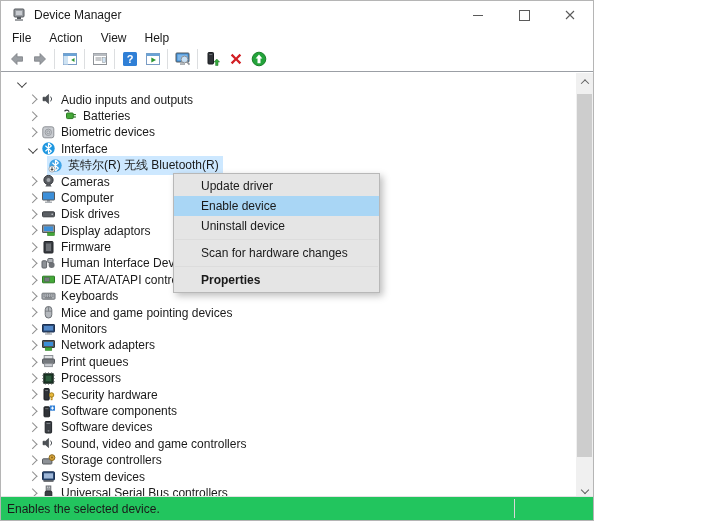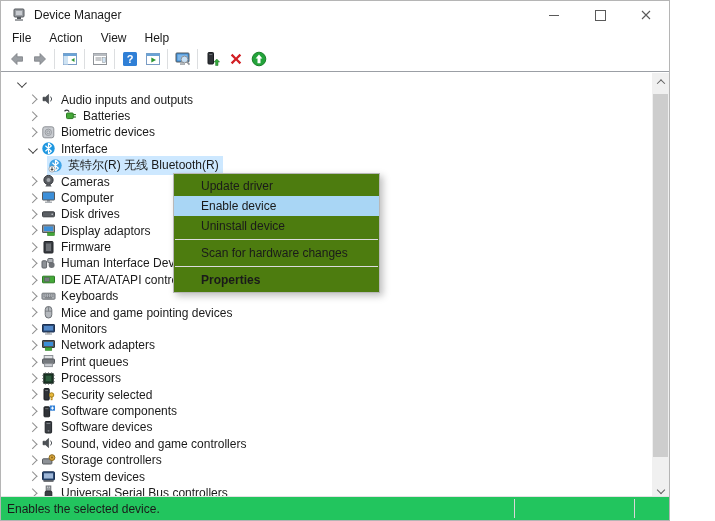--- a/index.html
+++ b/index.html
@@ -1,16 +1,16 @@
 <!DOCTYPE html>
 <html style="--tree-sel: #cde8ff; --menu-sel: #a9d6f5;"><head>
 <meta charset="utf-8">
 <style>
   html,body{margin:0;padding:0;background:#fff;}
-  .window{position:relative;width:670px;height:521px;box-sizing:border-box;
+  .window{position:relative;width:594px;height:521px;box-sizing:border-box;
     border:1px solid #b5b5b5;background:#fff;overflow:hidden;
     font-family:"Liberation Sans",sans-serif;font-size:12px;color:#1a1a1a;}
   
   .titlebar{position:absolute;top:0;left:0;right:0;height:28px;display:flex;align-items:center;background:#fff;}
   .app-icon{margin-left:10px;display:flex;}
   .title{margin-left:7px;}
   .win-controls{margin-left:auto;display:flex;height:100%;}
   .win-btn{width:46px;height:100%;display:flex;align-items:center;justify-content:center;}
   .glyph-min{width:10px;height:1px;background:#5a5a5a;}
   .glyph-max{width:9px;height:9px;border:1px solid #5a5a5a;}
@@ -36,21 +36,21 @@
   .label{padding:1px 1px;}
   
   .scroll{position:absolute;top:1px;right:0;bottom:0;width:17px;background:#f0f0f0;}
   .sb-btn{position:absolute;left:0;width:17px;height:17px;display:flex;align-items:center;justify-content:center;}
   .sb-up{top:0;}  .sb-down{bottom:0;}
   .sb-btn i{display:block;width:5px;height:5px;border-right:1.2px solid #606060;border-bottom:1.2px solid #606060;}
   .sb-up i{transform:rotate(-135deg) translate(-1px,-1px);}
   .sb-down i{transform:rotate(45deg);}
   .sb-thumb{position:absolute;left:1px;width:15px;top:21px;height:363px;background:#cdcdcd;}
   
-  .ctx{position:absolute;left:172px;top:172px;width:205px;background:#4d7c0f;border:1px solid #b8b8b8;
+  .ctx{position:absolute;left:172px;top:172px;width:205px;background:#e5e5e5;border:1px solid #b8b8b8;
     padding:2px 0;box-shadow:3px 3px 7px rgba(0,0,0,0.25);z-index:10;}
   .ctx-item{height:20px;line-height:20px;padding-left:27px;}
   .ctx-item.hl{background:var(--menu-sel,#a9d6f5);}
   .ctx-item.bold{font-weight:bold;}
   .ctx-sep{height:1px;background:#dcdcdc;margin:3px 1px;}
   
   .statusbar{position:absolute;left:0;right:0;bottom:0;height:24px;background:#22c55e;
     border-top:1px solid #e2e2e2;box-sizing:border-box;display:flex;align-items:center;padding-left:6px;}
   .sb-div{position:absolute;top:2px;bottom:2px;width:1px;background:#d8d8d8;}
 </style>
@@ -462,21 +462,21 @@
           </span>
           <span class="sel">
             <span class="ticon">
               <svg width="15" height="15" viewBox="0 0 15 15">
                 <rect x="3" y="1.5" width="5.2" height="11.5" rx="0.8" fill="#2f3237" stroke="#1a1d21"></rect>
                 <rect x="4.2" y="3" width="2.8" height="1" fill="#6d7176"></rect>
                 <circle cx="10.6" cy="8" r="2.2" fill="#e8b93c" stroke="#a8821f"></circle>
                 <rect x="9.9" y="9.9" width="1.4" height="3.1" fill="#e8b93c" stroke="#a8821f" stroke-width="0.4"></rect>
               </svg>
             </span>
-            <span class="label">Security selected</span>
+            <span class="label">Security hardware</span>
           </span>
         </div>
         <div class="row" style="padding-left: 23px;">
           <span class="chev collapsed">
             <i></i>
           </span>
           <span class="sel">
             <span class="ticon">
               <svg width="15" height="15" viewBox="0 0 15 15">
                 <rect x="3" y="2.8" width="5.6" height="10" rx="0.8" fill="#2f3237" stroke="#1a1d21"></rect>

